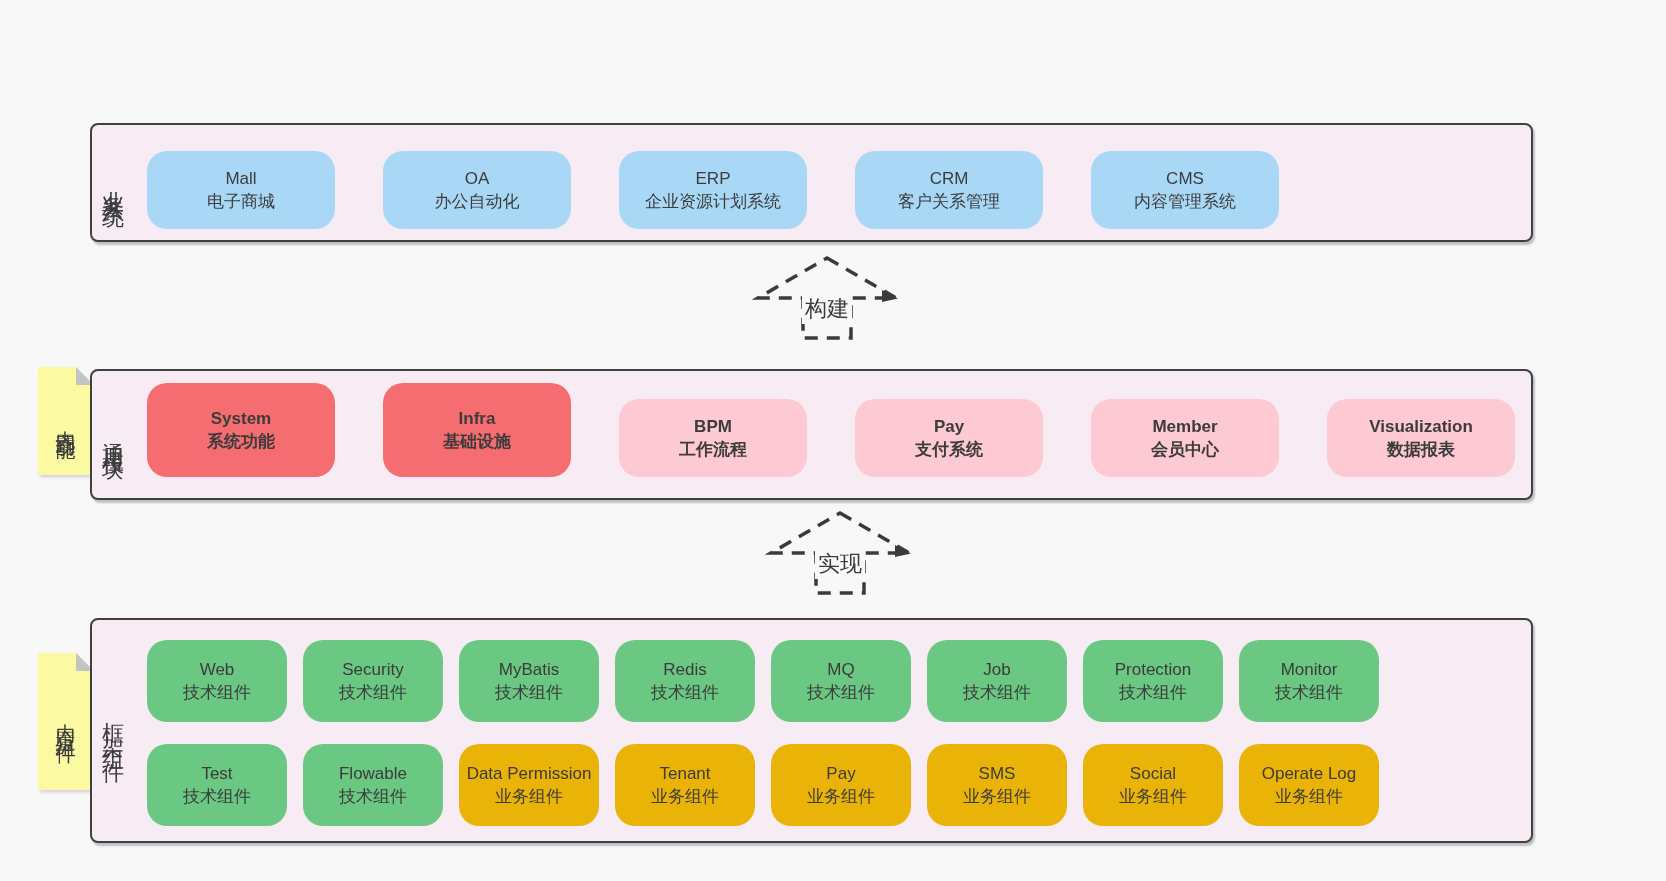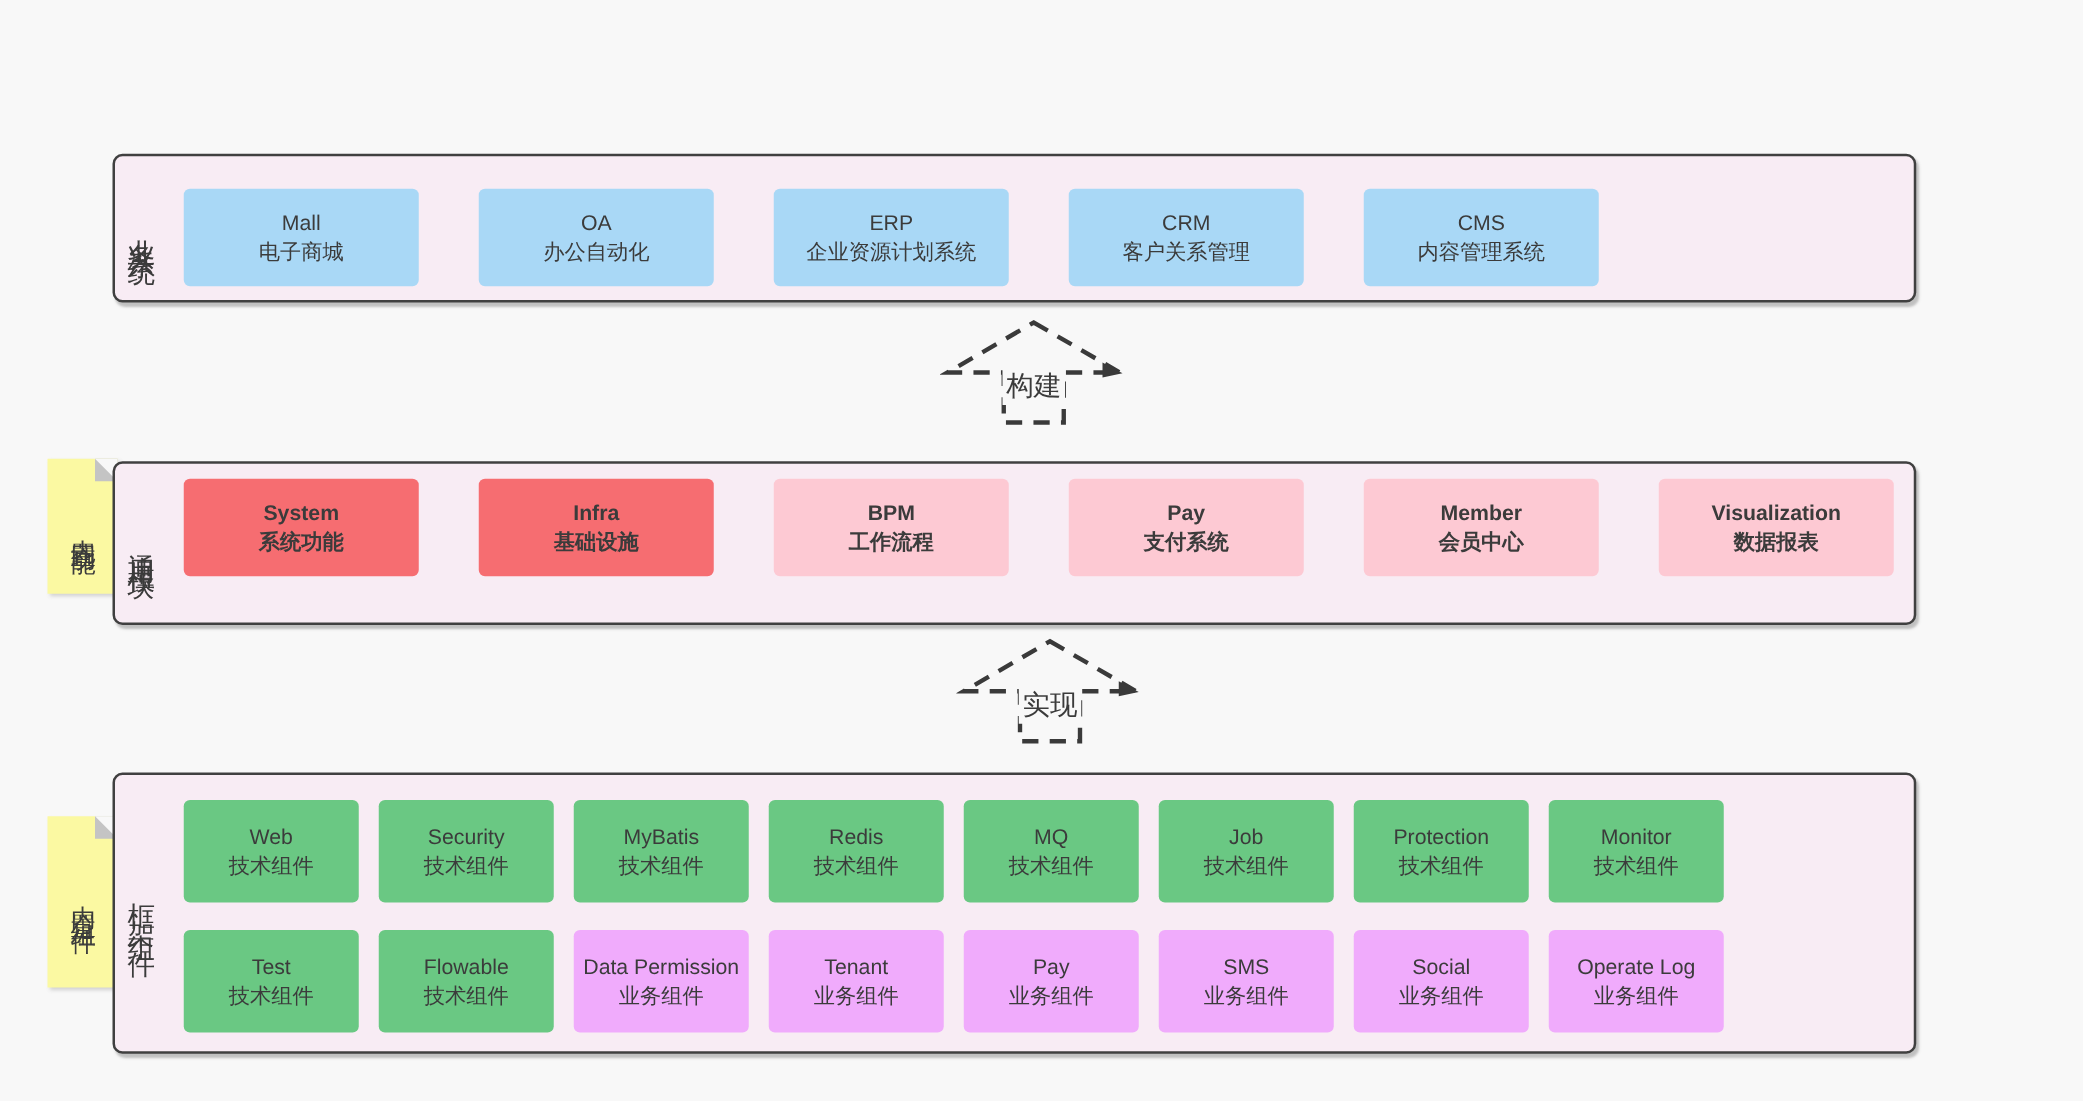--- a/index.html
+++ b/index.html
@@ -35,33 +35,33 @@
 
   .boxes { position:absolute; left:55px; display:flex; }
   .row6 { gap:48px; }
   .row8 { gap:16px; }
   #panel-business .boxes   { top:26px; }
   #panel-modules .boxes    { top:12px;font-weight:bold; }
   #panel-components .boxes-a { top:20px; }
   #panel-components .boxes-b { top:124px; }
 
   .box {
-    border-radius:5px;
+    border-radius:20px;
     display:flex; flex-direction:column; align-items:center; justify-content:center;
     text-align:center; box-sizing:border-box; padding:4px 0;
     font-size:17px; line-height:23px;
   }
   .row6 .box { width:188px; min-height:78px; }
   .row8 .box { width:140px; min-height:82px; }
 
   .blue  { background:#a9d8f6; }
   .red   { background:#f66d71; }
-  .pink  { background:#fdc9d3; }
+  .pink  { background:#fdc9d3;margin-top:16px; }
   .green { background:#6ac883; }
-  .lgreen{ background:#f0abfc; }
+  .lgreen{ background:#eab308; }
 
   
   .sticky {
     position:absolute; left:38px; width:56px;
     background:#fbf9a2;
     box-shadow:2px 2px 3px rgba(120,120,120,0.3);
     display:flex; align-items:center; justify-content:center;
     z-index:1;
   }
   .sticky::before {

